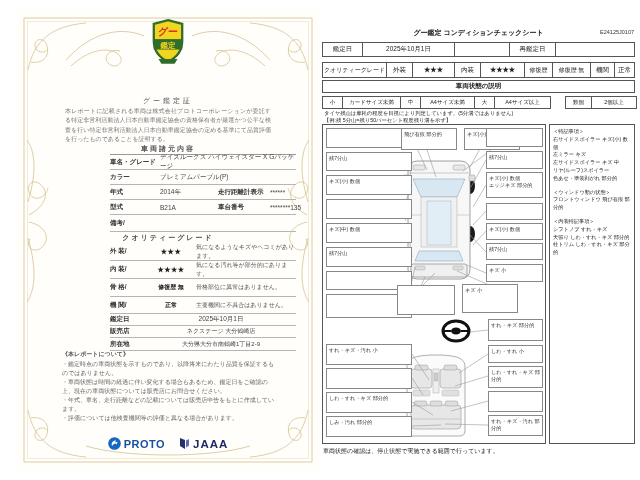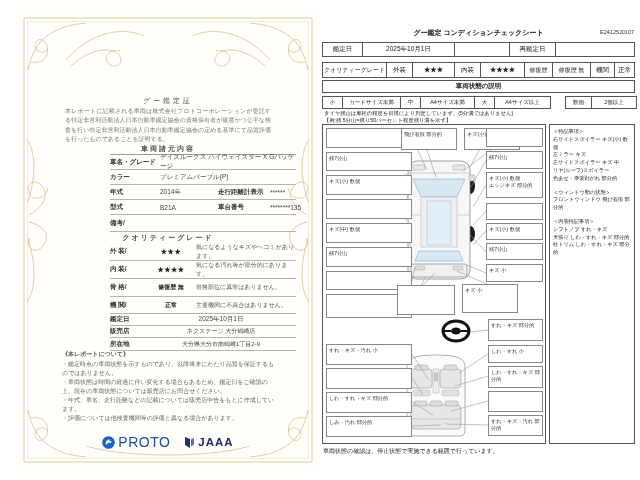--- a/index.html
+++ b/index.html
@@ -32,21 +32,21 @@
   .grade-row .lab{width:36px;font-weight:bold;color:#333;flex:none;}
   .grade-row .val{width:50px;text-align:center;font-weight:bold;color:#222;flex:none;}
   .grade-row .val.stars{font-size:7px;letter-spacing:0.5px;}
   .grade-row .desc{flex:1;font-size:6px;color:#555;}
   .grade-row .val-center{flex:1;text-align:center;}
   .lp-notes{position:absolute;left:46px;top:340px;width:214px;font-size:6px;color:#666;line-height:1.5;}
   .lp-notes .nt{font-weight:bold;color:#555;margin-bottom:1px;}
   .lp-footer{position:absolute;left:0;bottom:20px;width:100%;display:flex;
              justify-content:center;align-items:center;gap:14px;}
   .logo{display:flex;align-items:center;gap:3px;}
-  .logo-proto-text{font-weight:normal;font-size:14px;color:#1b4fa0;letter-spacing:0.5px;}
+  .logo-proto-text{font-weight:bold;font-size:11px;color:#1b4fa0;letter-spacing:0.5px;}
   .logo-jaaa-text{font-weight:bold;font-size:11.5px;color:#1d2a66;letter-spacing:1px;}
 
   
   .page-right{position:absolute;left:322px;top:25px;width:313px;height:432px;background:#ffffff;
               color:#222;}
   .rp-title{position:absolute;left:0;top:3px;width:100%;text-align:center;font-size:7px;
             font-weight:bold;color:#222;}
   .rp-docnum{position:absolute;right:1px;top:4px;font-size:5.5px;color:#333;}
   .rtable{position:absolute;display:flex;border:0.8px solid #555;background:#fff;box-sizing:border-box;}
   .rtable .cell{border-right:0.8px solid #555;display:flex;align-items:center;
@@ -91,20 +91,29 @@
       <path d="M12 400 C 18 430, 36 444, 70 447 M15 408 C 26 406, 34 413, 31 424 C 29 433, 18 432, 19 424 C 20 417, 29 416, 32 421"></path>
       <path d="M292 400 C 286 430, 268 444, 234 447 M289 408 C 278 406, 270 413, 273 424 C 275 433, 286 432, 285 424 C 284 417, 275 416, 272 421"></path>
 
       <path d="M13 205 C 30 196, 34 182, 24 174 C 16 168, 9 176, 14 184 C 18 192, 30 188, 32 178 M13 212 C 31 216, 35 230, 25 238 C 17 244, 9 236, 14 229 M12 192 C 22 158, 18 140, 11 130 M12 228 C 22 262, 18 282, 11 292"></path>
       <path d="M291 205 C 274 196, 270 182, 280 174 C 288 168, 295 176, 290 184 C 286 192, 274 188, 272 178 M291 212 C 273 216, 269 230, 279 238 C 287 244, 295 236, 290 229 M292 192 C 282 158, 286 140, 293 130 M292 228 C 282 262, 286 282, 293 292"></path>
 
       <path d="M70 436 C 110 448, 194 448, 234 436"></path>
     </g>
   </svg>
 
+  <div class="lp-badge">
+    <svg width="36" height="46" viewBox="0 0 38 48">
+      <path d="M19 2 L34 6 V24 C34 36 27 42 19 46 C11 42 4 36 4 24 V6 Z" fill="#f3d420" stroke="#2f6d2b" stroke-width="2.4"></path>
+      <text x="19" y="18" font-size="10.5" font-weight="bold" fill="#d42c1f" text-anchor="middle" font-family="Liberation Sans, sans-serif">グー</text>
+      <rect x="4" y="22" width="30" height="11" fill="#2f6d2b"></rect>
+      <text x="19" y="31" font-size="8" font-weight="bold" fill="#f3d420" text-anchor="middle" font-family="Liberation Sans, sans-serif">鑑定</text>
+      <path d="M9 43 L29 43 L26 48 L12 48 Z" fill="#2f6d2b"></path>
+    </svg>
+  </div>
 
   <div class="lp-sub">グー鑑定証</div>
   <div class="lp-intro">本レポートに記載される車両は株式会社プロトコーポレーションが委託する特定非営利活動法人日本自動車鑑定協会の資格保有者が厳選かつ公平な検査を行い特定非営利活動法人日本自動車鑑定協会の定める基準にて品質評価を行ったものであることを証明する。</div>
 
   <div class="lp-sec" style="top:134px;">車両諸元内容</div>
 
   <div class="spec-table">
     <div class="spec-row">
       <span class="lab">車名・グレード</span>
       <span class="val-wide">デイズルークス ハイウェイスター X Gパッケージ</span>

